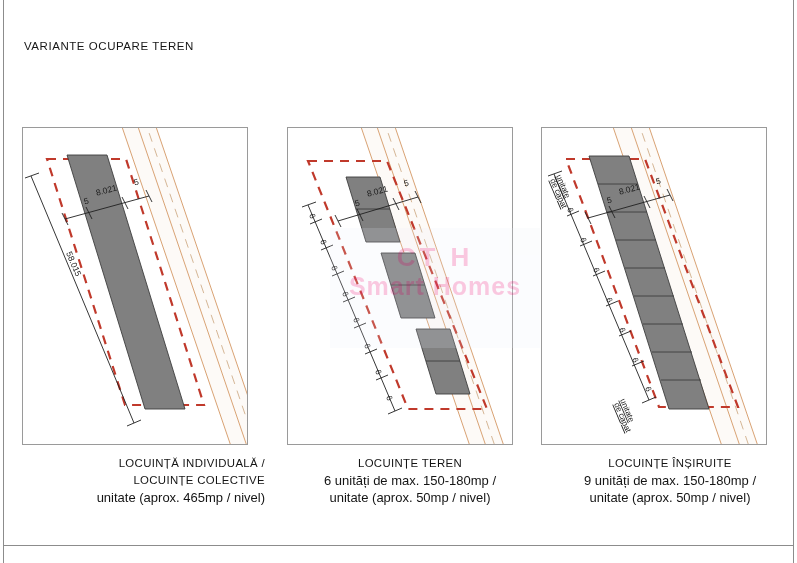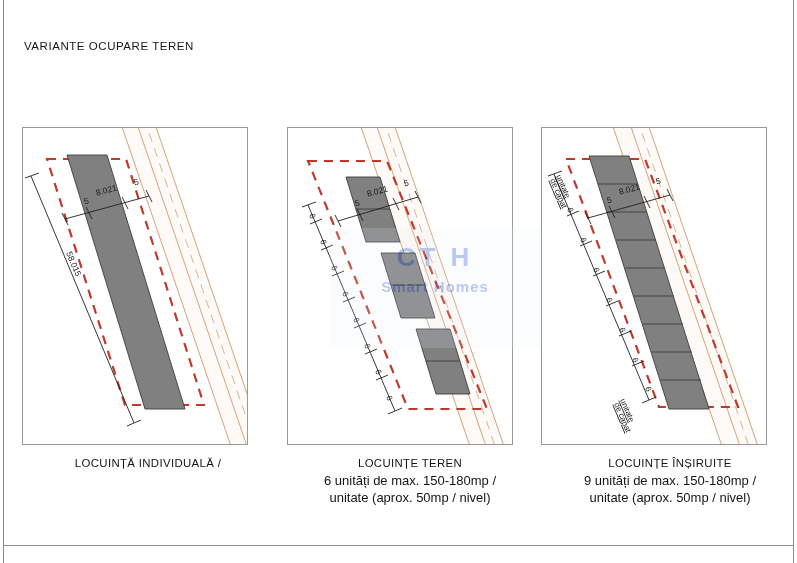--- a/index.html
+++ b/index.html
@@ -69,46 +69,46 @@
 
   .caption {
     position: absolute;
     top: 455px;
     width: 260px;
     text-align: center;
     font-size: 11.4px;
     line-height: 17px;
     color: #141414;
   }
-  #caption-1 { left: 18px; }
+  #caption-1 { left: 5px; text-align: right; }
   #caption-2 { left: 280px; }
   #caption-3 { left: 540px; }
   .caption .hd { letter-spacing: 0.35px; }
   .caption .sub { font-size: 13px; }
 
   .watermark {
     position: absolute;
     left: 330px;
     top: 228px;
     width: 210px;
     height: 120px;
     pointer-events: none;
     opacity: 0.30;
     text-align: center;
-    color: #1d4ed8;
+    color: #ec4899;
     font-weight: bold;
     z-index: 6;
   }
   .watermark .wm-top {
     font-size: 26px;
     letter-spacing: 4px;
     line-height: 34px;
   }
   .watermark .wm-bot {
-    font-size: 15px;
+    font-size: 25px;
     letter-spacing: 1px;
     line-height: 25px;
   }
   .wm-panel {
     position: absolute;
     left: 0; top: 0;
     width: 210px; height: 120px;
     background: rgba(232,234,245,0.55);
   }
   .wm-text { position: relative; padding-top: 12px; }
@@ -315,20 +315,22 @@
   <div class="watermark">
     <div class="wm-panel"></div>
     <div class="wm-text">
       <div class="wm-top">CT H</div>
       <div class="wm-bot">Smart Homes</div>
     </div>
   </div>
 
   <div class="caption" id="caption-1">
     <div class="hd">LOCUINȚĂ INDIVIDUALĂ /</div>
+    <div class="hd">LOCUINȚE COLECTIVE</div>
+    <div class="sub">unitate (aprox. 465mp / nivel)</div>
   </div>
 
   <div class="caption" id="caption-2">
     <div class="hd">LOCUINȚE TEREN</div>
     <div class="sub">6 unități de max. 150-180mp /</div>
     <div class="sub">unitate (aprox. 50mp / nivel)</div>
   </div>
 
   <div class="caption" id="caption-3">
     <div class="hd">LOCUINȚE ÎNȘIRUITE</div>

